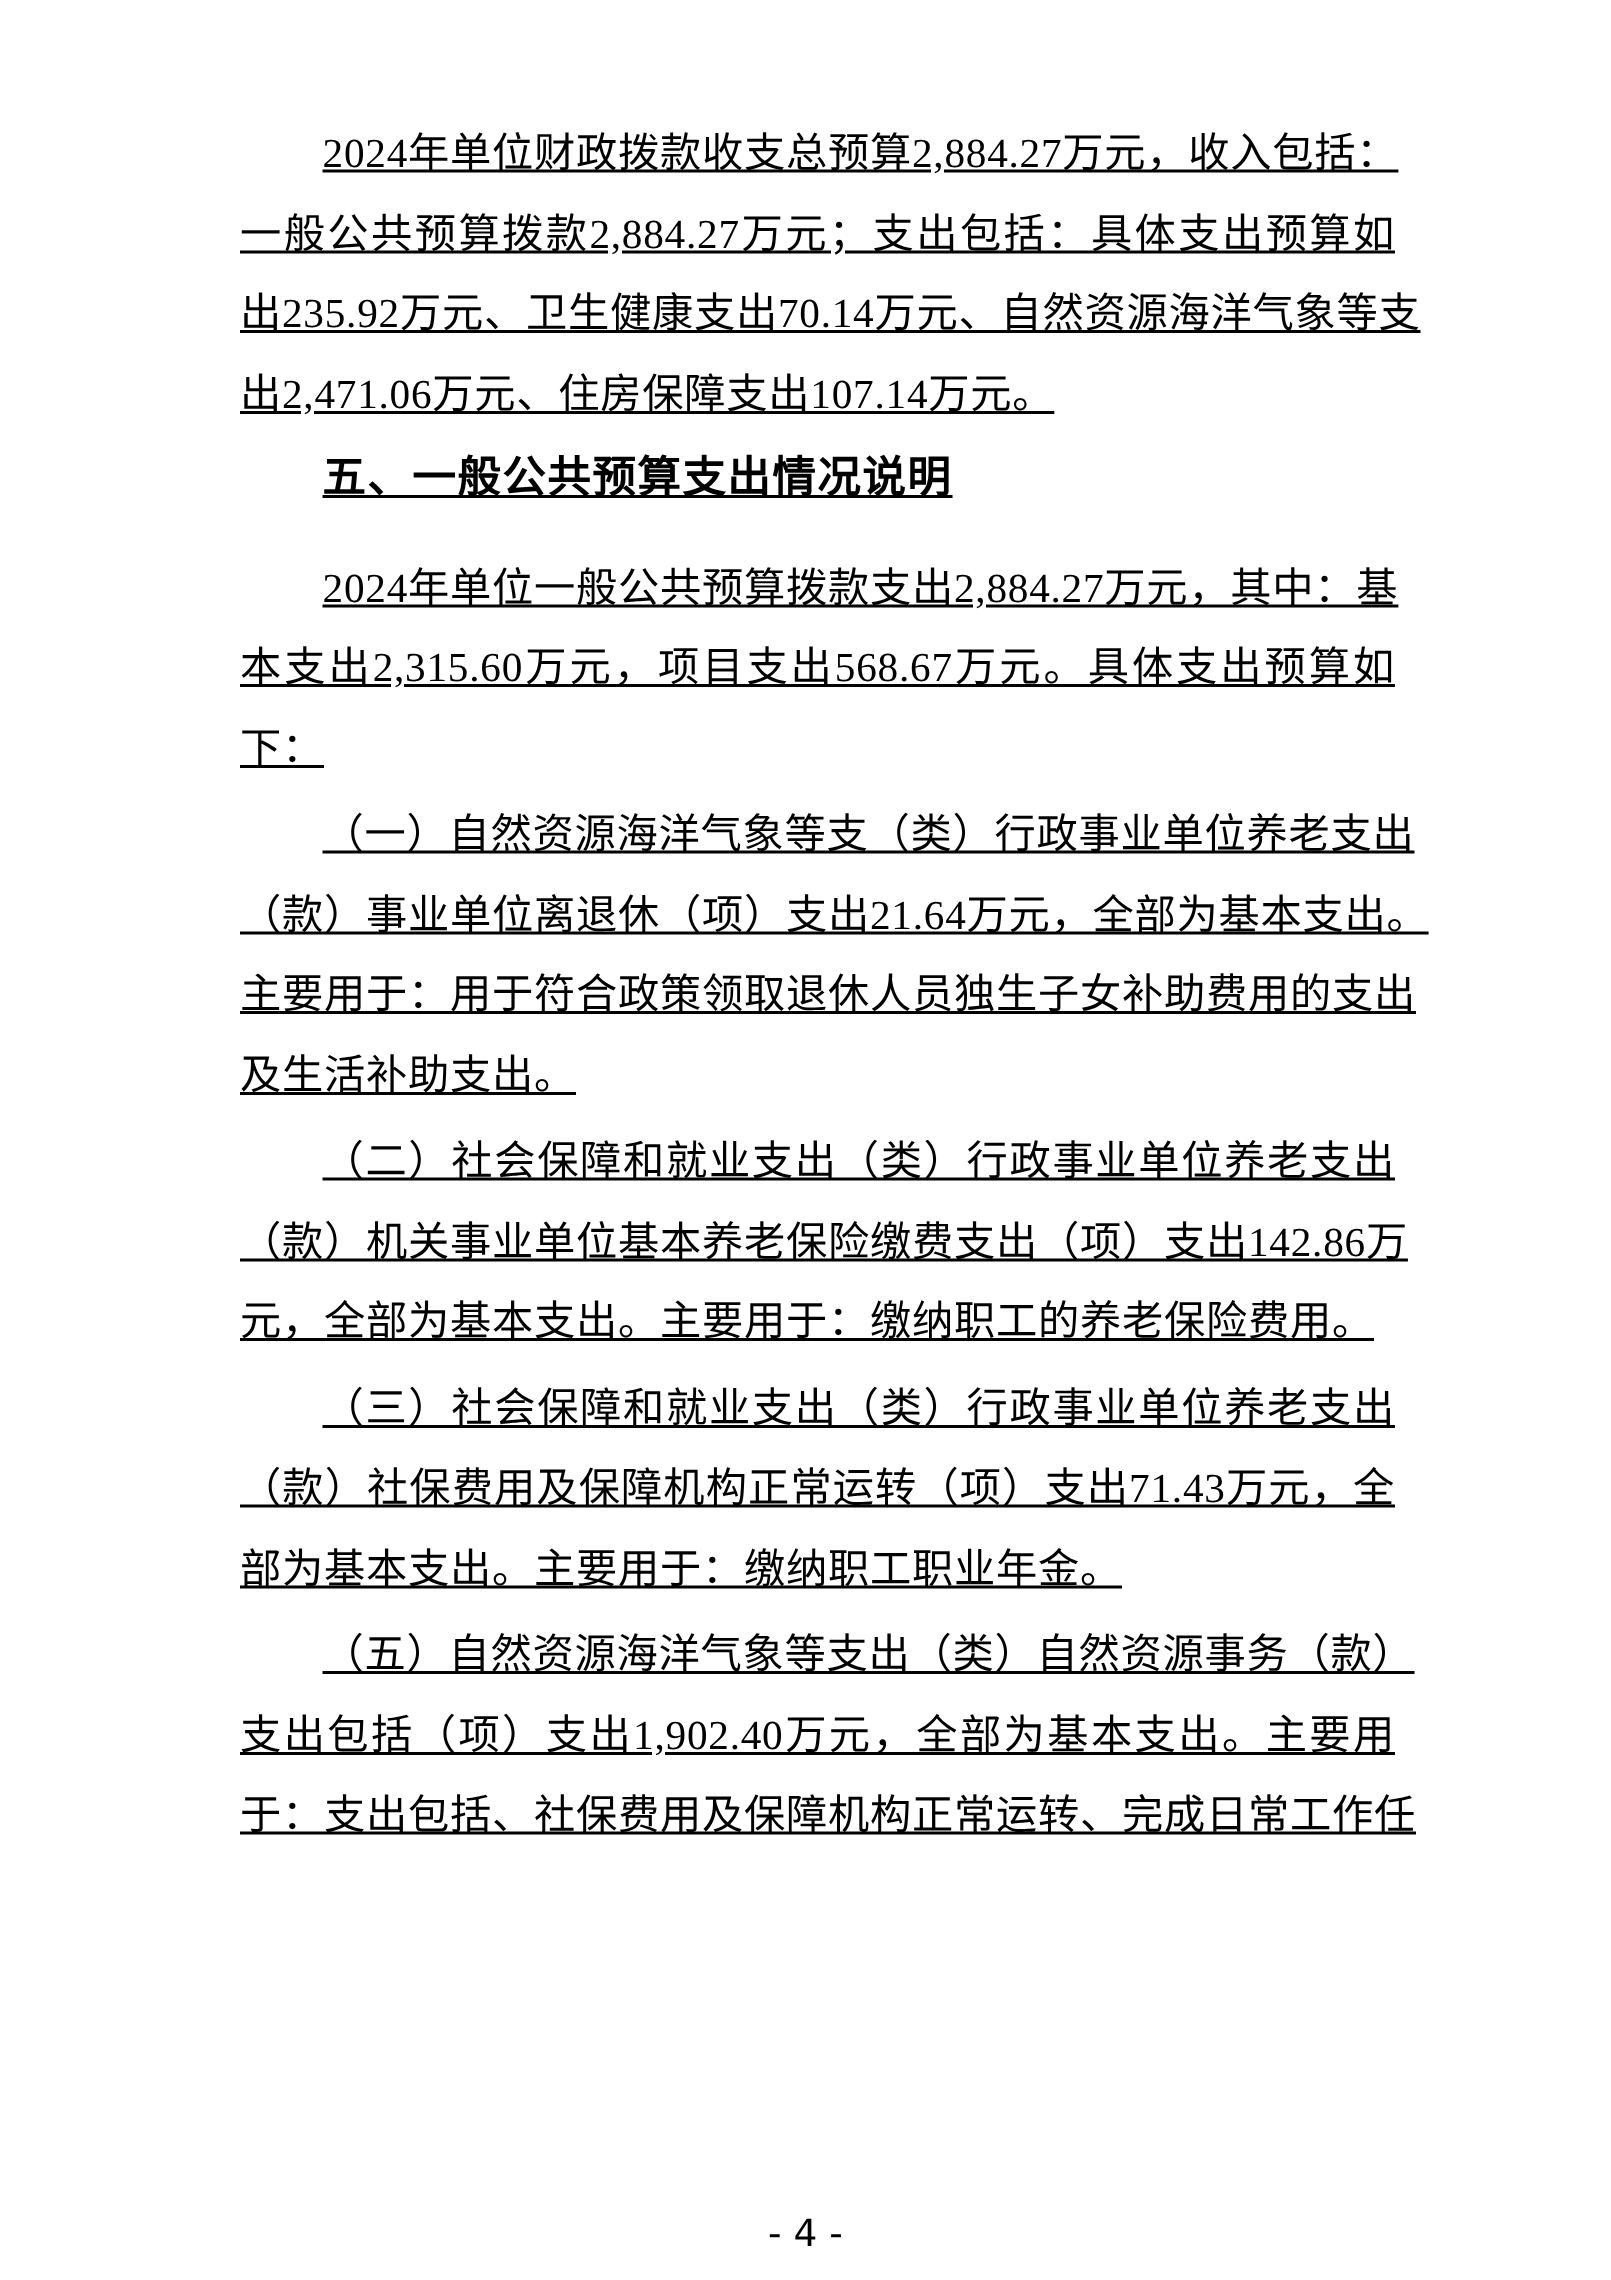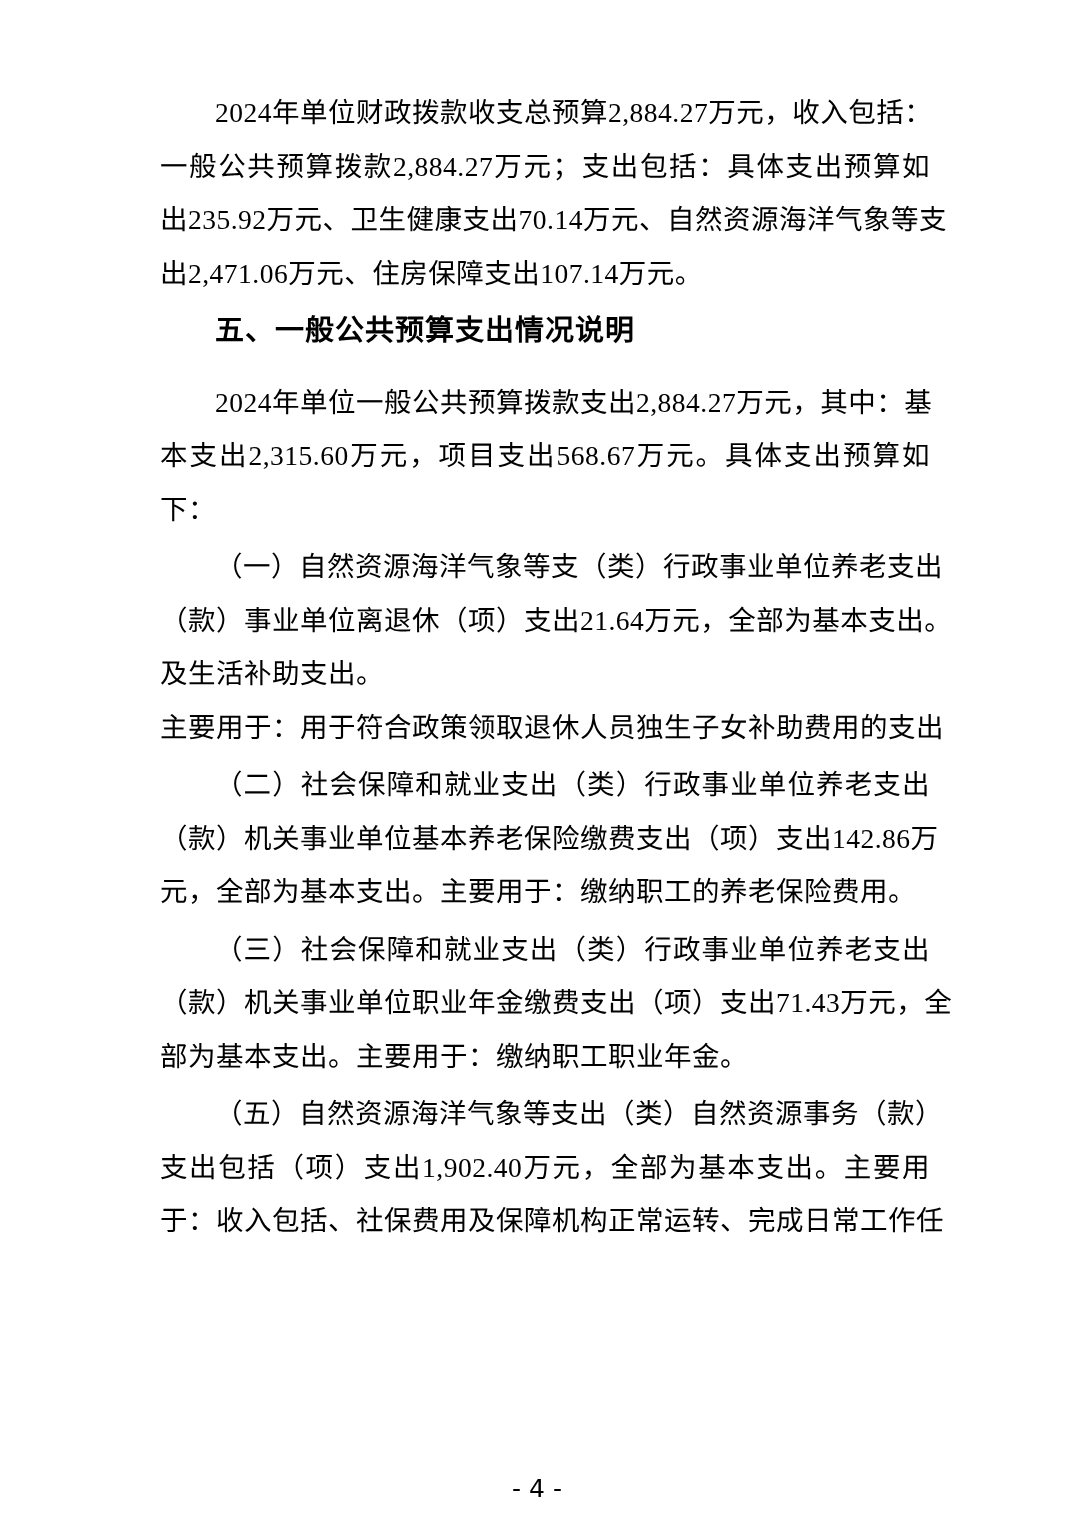--- a/index.html
+++ b/index.html
@@ -13,22 +13,23 @@
     height: 1520px;
     margin: 0 auto;
     background: #ffffff;
     color: #000000;
     font-family: "Liberation Serif", "DejaVu Serif", serif;
     overflow: hidden;
   }
   .text-col {
     position: absolute;
     left: 160px;
-    top: 86px;
+    top: 75px;
     width: 770px;
+    text-decoration: underline;
   }
   .line {
     font-size: 27.5px;
     line-height: 53.5px;
     white-space: nowrap;
     text-align: justify;
     text-align-last: left;
     letter-spacing: 0.5px;
   }
   .line.fill {
@@ -81,39 +82,39 @@
 
     <div class="block para">
       <div class="line ind fill">2024年单位一般公共预算拨款支出2,884.27万元，其中：基</div>
       <div class="line fill">本支出2,315.60万元，项目支出568.67万元。具体支出预算如</div>
       <div class="line">下：</div>
     </div>
 
     <div class="block para">
       <div class="line ind fill">（一）自然资源海洋气象等支（类）行政事业单位养老支出</div>
       <div class="line fill">（款）事业单位离退休（项）支出21.64万元，全部为基本支出。</div>
+      <div class="line fill">主要用于：用于符合政策领取退休人员独生子女补助费用的支出</div>
       <div class="line">及生活补助支出。</div>
-      <div class="line fill">主要用于：用于符合政策领取退休人员独生子女补助费用的支出</div>
     </div>
 
     <div class="block para">
       <div class="line ind fill">（二）社会保障和就业支出（类）行政事业单位养老支出</div>
       <div class="line fill">（款）机关事业单位基本养老保险缴费支出（项）支出142.86万</div>
       <div class="line">元，全部为基本支出。主要用于：缴纳职工的养老保险费用。</div>
     </div>
 
     <div class="block para">
       <div class="line ind fill">（三）社会保障和就业支出（类）行政事业单位养老支出</div>
-      <div class="line fill">（款）机关事业单位职业年金缴费支出（项）支出71.43万元，全</div>
+      <div class="line fill">（款）社保费用及保障机构正常运转（项）支出71.43万元，全</div>
       <div class="line">部为基本支出。主要用于：缴纳职工职业年金。</div>
     </div>
 
 
     <div class="block para">
       <div class="line ind fill">（五）自然资源海洋气象等支出（类）自然资源事务（款）</div>
       <div class="line fill">支出包括（项）支出1,902.40万元，全部为基本支出。主要用</div>
-      <div class="line fill">于：收入包括、社保费用及保障机构正常运转、完成日常工作任</div>
+      <div class="line fill">于：支出包括、社保费用及保障机构正常运转、完成日常工作任</div>
     </div>
 
   </div>
 
   <div class="footer">- 4 -</div>
 </div>
 
 </body></html>

